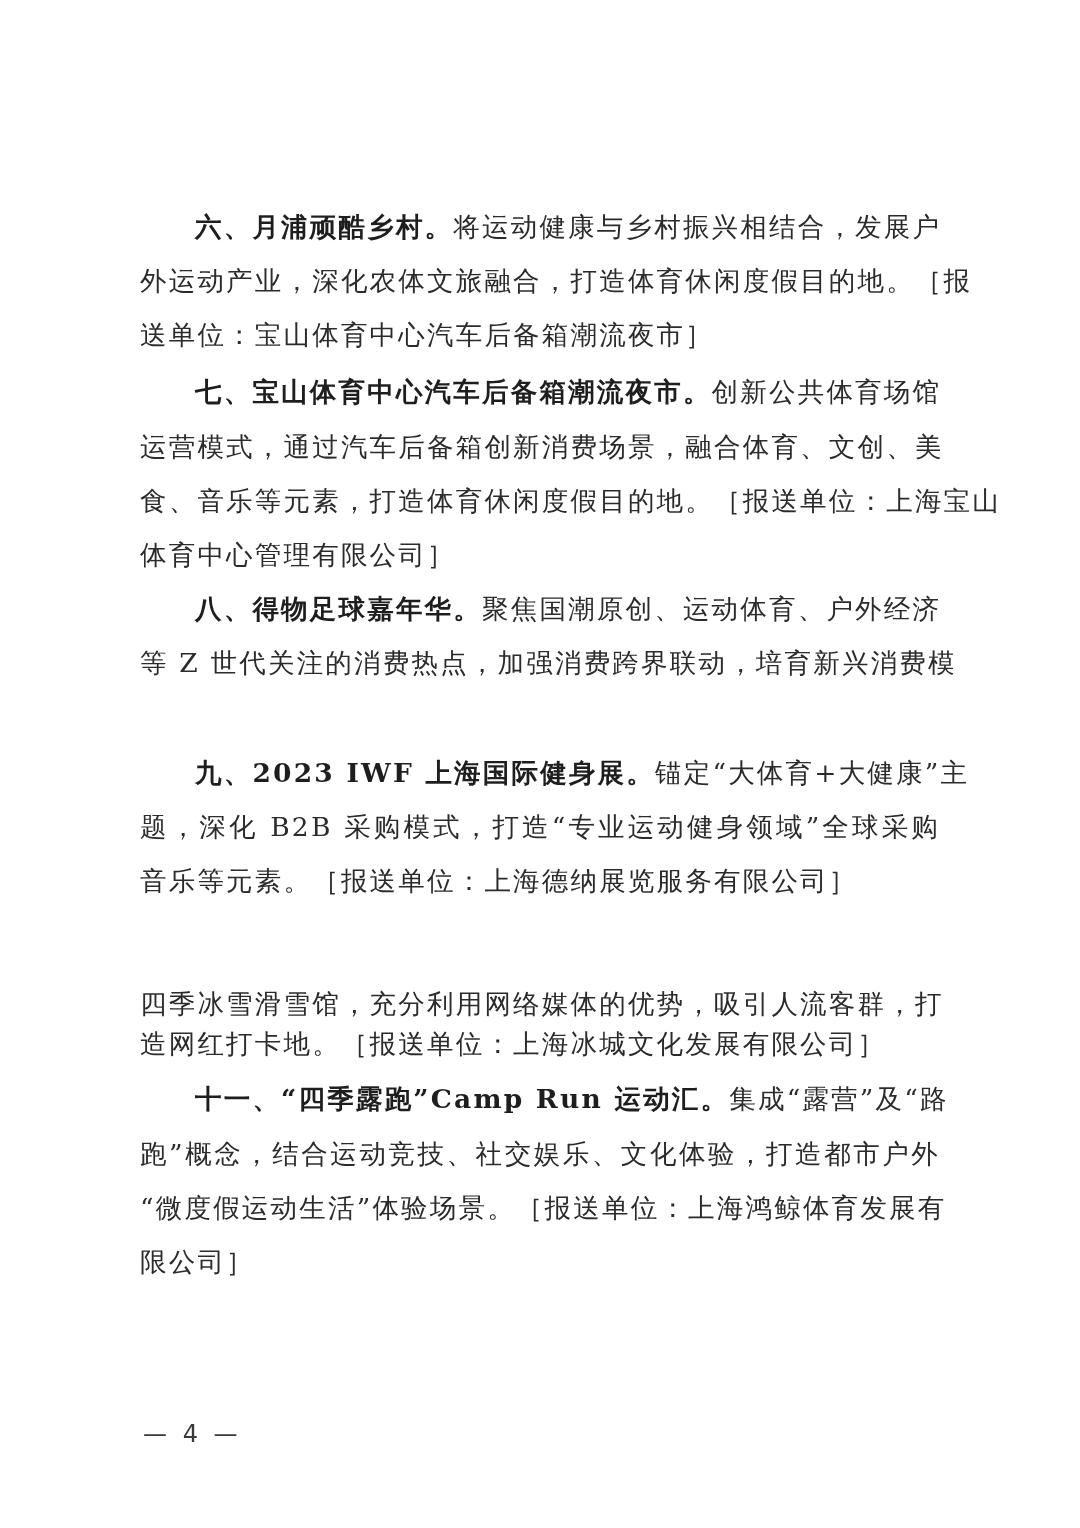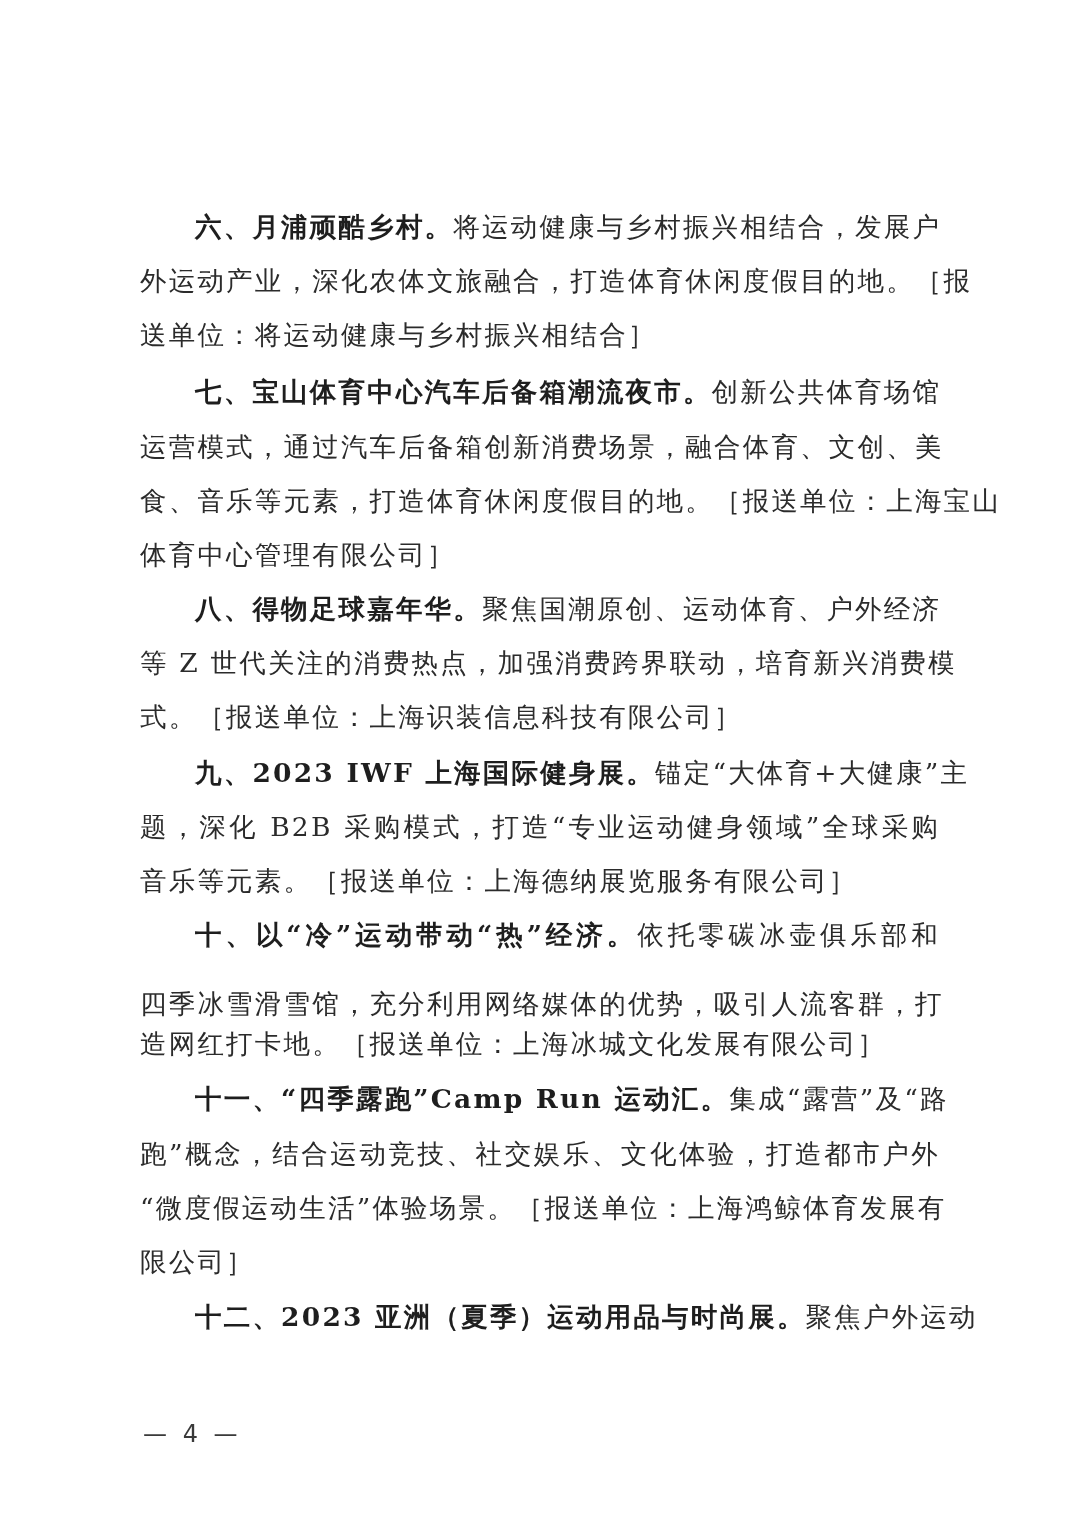--- a/index.html
+++ b/index.html
@@ -17,52 +17,45 @@
 </style>
 </head>
 <body>
 
 <div class="page">
 
   <div class="line indent" style="top:207px">
     <span class="b">六、</span><span class="b">月浦顽酷乡村。</span><span>将运动健康与乡村振兴相结合，发展户</span>
   </div>
   <div class="line" style="top:261px">外运动产业，深化农体文旅融合，打造体育休闲度假目的地。［报</div>
-  <div class="line last" style="top:315px">送单位：将运动健康与乡村振兴相结合］</div>
+  <div class="line last" style="top:315px">送单位：宝山体育中心汽车后备箱潮流夜市］</div>
 
   <div class="line indent" style="top:372px">
     <span class="b">七、</span><span class="b">宝山体育中心汽车后备箱潮流夜市。</span><span>创新公共体育场馆</span>
   </div>
   <div class="line" style="top:427px">运营模式，通过汽车后备箱创新消费场景，融合体育、文创、美</div>
   <div class="line" style="top:481px">食、音乐等元素，打造体育休闲度假目的地。［报送单位：上海宝山</div>
   <div class="line last" style="top:535px">体育中心管理有限公司］</div>
 
   <div class="line indent" style="top:589px">
     <span class="b">八、</span><span class="b">得物足球嘉年华。</span><span>聚焦国潮原创、运动体育、户外经济</span>
   </div>
   <div class="line" style="top:643px">等 Z 世代关注的消费热点，加强消费跨界联动，培育新兴消费模</div>
-  <div class="line last" style="top:697px">式。［报送单位：上海识装信息科技有限公司］</div>
 
   <div class="line indent" style="top:753px">
     <span class="b">九、</span><span class="b">2023 IWF 上海国际健身展。</span><span>锚定“大体育+大健康”主</span>
   </div>
   <div class="line" style="top:807px">题，深化 B2B 采购模式，打造“专业运动健身领域”全球采购</div>
   <div class="line last" style="top:861px">音乐等元素。［报送单位：上海德纳展览服务有限公司］</div>
 
-  <div class="line indent" style="top:915px">
-    <span class="b">十、</span><span class="b">以“冷”运动带动“热”经济。</span><span>依托零碳冰壶俱乐部和</span>
-  </div>
   <div class="line" style="top:984px">四季冰雪滑雪馆，充分利用网络媒体的优势，吸引人流客群，打</div>
   <div class="line last" style="top:1024px">造网红打卡地。［报送单位：上海冰城文化发展有限公司］</div>
 
   <div class="line indent" style="top:1079px">
     <span class="b">十一、</span><span class="b">“四季露跑”Camp Run 运动汇。</span><span>集成“露营”及“路</span>
   </div>
   <div class="line" style="top:1134px">跑”概念，结合运动竞技、社交娱乐、文化体验，打造都市户外</div>
   <div class="line" style="top:1188px">“微度假运动生活”体验场景。［报送单位：上海鸿鲸体育发展有</div>
   <div class="line last" style="top:1242px">限公司］</div>
 
-  <div class="line indent" style="top:1297px">
-    <span class="b">十二、</span><span class="b">2023 亚洲（夏季）运动用品与时尚展。</span><span>聚焦户外运动</span>
-  </div>
 
   <div class="footer">— 4 —</div>
 </div>
 
 </body></html>

